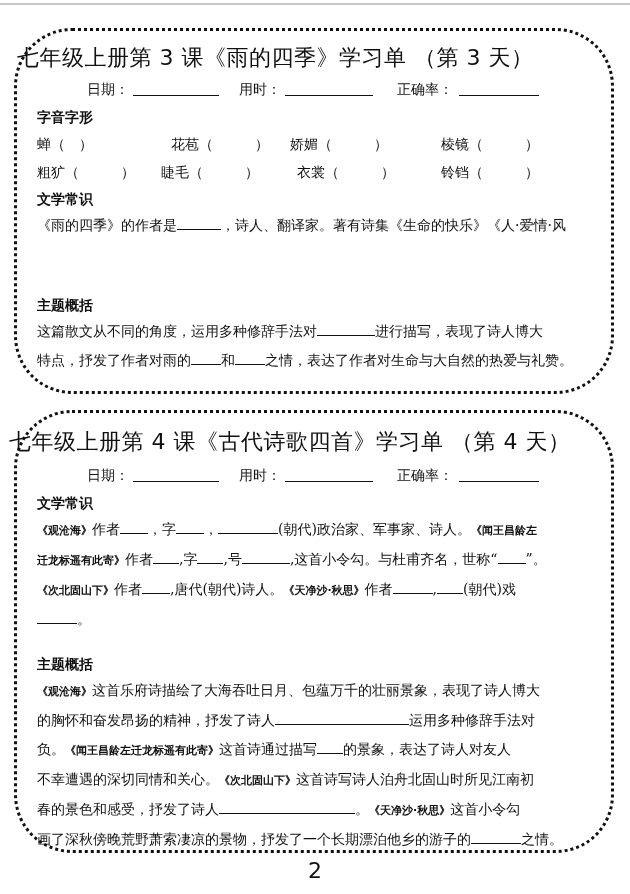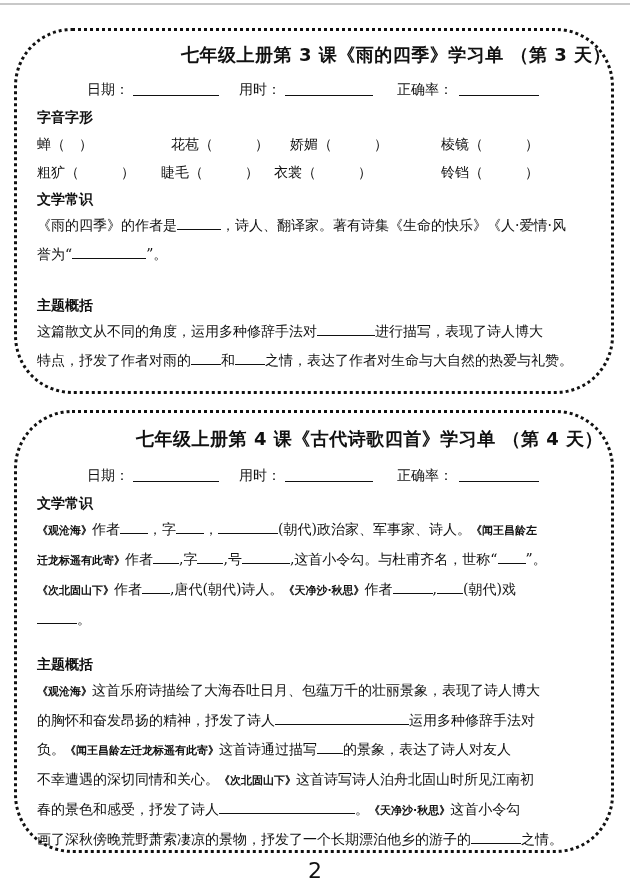--- a/index.html
+++ b/index.html
@@ -3,23 +3,23 @@
 <meta charset="utf-8">
 <style>
   html, body { margin:0; padding:0; background:#ffffff; }
   body { width:630px; height:894px; position:relative; overflow:hidden;
          font-family:"DejaVu Serif", "Liberation Serif", serif; color:#111; }
   .topline { position:absolute; left:0; top:3px; width:630px; height:2px; background:#c8c8c8; }
   .box { position:absolute; left:14px; width:600px; border:3px dotted #111;
          border-radius:58px; box-sizing:border-box; }
   #box1 { top:28px; height:366px; }
   #box2 { top:410px; height:443px; }
-  .title { position:absolute; left:0; width:100%; text-align:right;
-           font-family:"DejaVu Sans", "Liberation Sans", sans-serif; font-weight:bold;
-           font-size:18px; letter-spacing:0.5px; white-space:nowrap; }
+  .title { position:absolute; left:0; width:100%; text-align:left;
+           font-family:"DejaVu Sans", "Liberation Sans", sans-serif; font-weight:normal;
+           font-size:22px; letter-spacing:0.5px; white-space:nowrap; }
   #box1 .title { top:12px; }
   #box2 .title { top:14px; left:-8px; }
   .meta { position:absolute; left:0; width:100%; font-size:14px; white-space:nowrap; }
   #box1 .meta { top:50px; }
   #box2 .meta { top:54px; }
   .meta span.lbl { position:absolute; }
   .meta span.line { position:absolute; border-bottom:1.5px solid #111; height:14px; }
   .sec { position:absolute; left:20px; font-weight:bold; font-size:14px;
          font-family:"DejaVu Sans", "Liberation Sans", sans-serif; }
   .row { position:absolute; left:20px; font-size:14px; white-space:nowrap; }
@@ -50,31 +50,28 @@
   <div class="sec" style="top:78px">字音字形</div>
   <div class="row" style="top:105px">
     <span class="cell" style="left:0">蝉（　）</span>
     <span class="cell" style="left:134px">花苞（　　　）</span>
     <span class="cell" style="left:253px">娇媚（　　　）</span>
     <span class="cell" style="left:404px">棱镜（　　　）</span>
   </div>
   <div class="row" style="top:133px">
     <span class="cell" style="left:0">粗犷（　　　）</span>
     <span class="cell" style="left:124px">睫毛（　　　）</span>
-    <span class="cell" style="left:237px">衣裳（　　　）</span>
+    <span class="cell" style="left:260px">衣裳（　　　）</span>
     <span class="cell" style="left:404px">铃铛（　　　）</span>
   </div>
 
   <div class="sec" style="top:160px">文学常识</div>
   <div class="para" style="top:180px">
     <span class="ln">
       <span>《雨的四季》的作者是</span><span class="blank" style="width:44px"></span><span>，诗人、翻译家。著有诗集《生命的快乐》《人·爱情·风</span>
-    </span>
-    <span class="ln">
-      <span>誉为“</span><span class="blank" style="width:74px"></span><span>”。</span>
     </span>
   </div>
 
   <div class="sec" style="top:266px">主题概括</div>
   <div class="para" style="top:286px">
     <span class="ln">
       <span>这篇散文从不同的角度，运用多种修辞手法对</span><span class="blank" style="width:58px"></span><span>进行描写，表现了诗人博大</span>
     </span>
     <span class="ln">
       <span>特点，抒发了作者对雨的</span><span class="blank" style="width:30px"></span><span>和</span><span class="blank" style="width:30px"></span><span>之情，表达了作者对生命与大自然的热爱与礼赞。</span>

